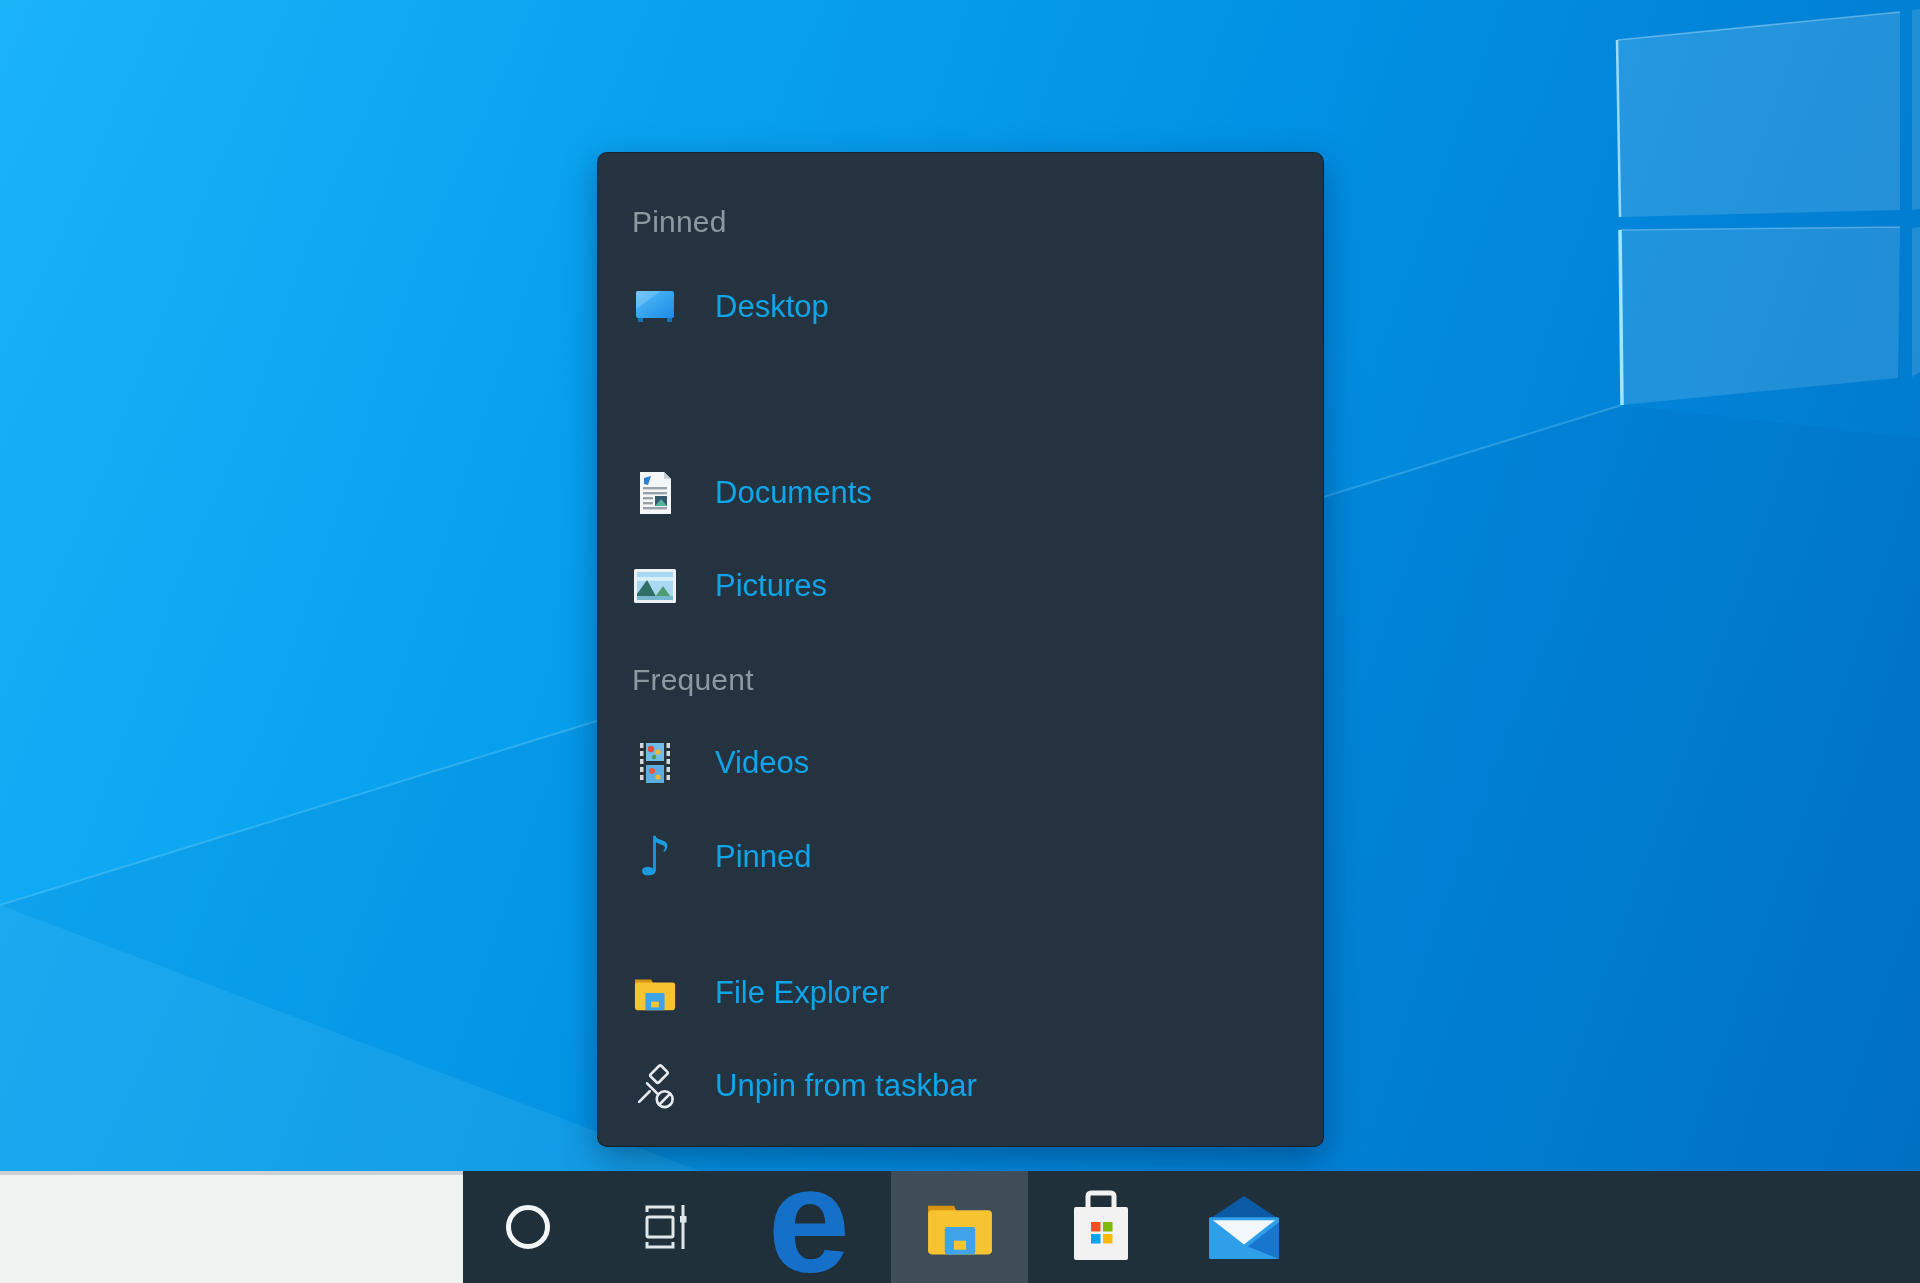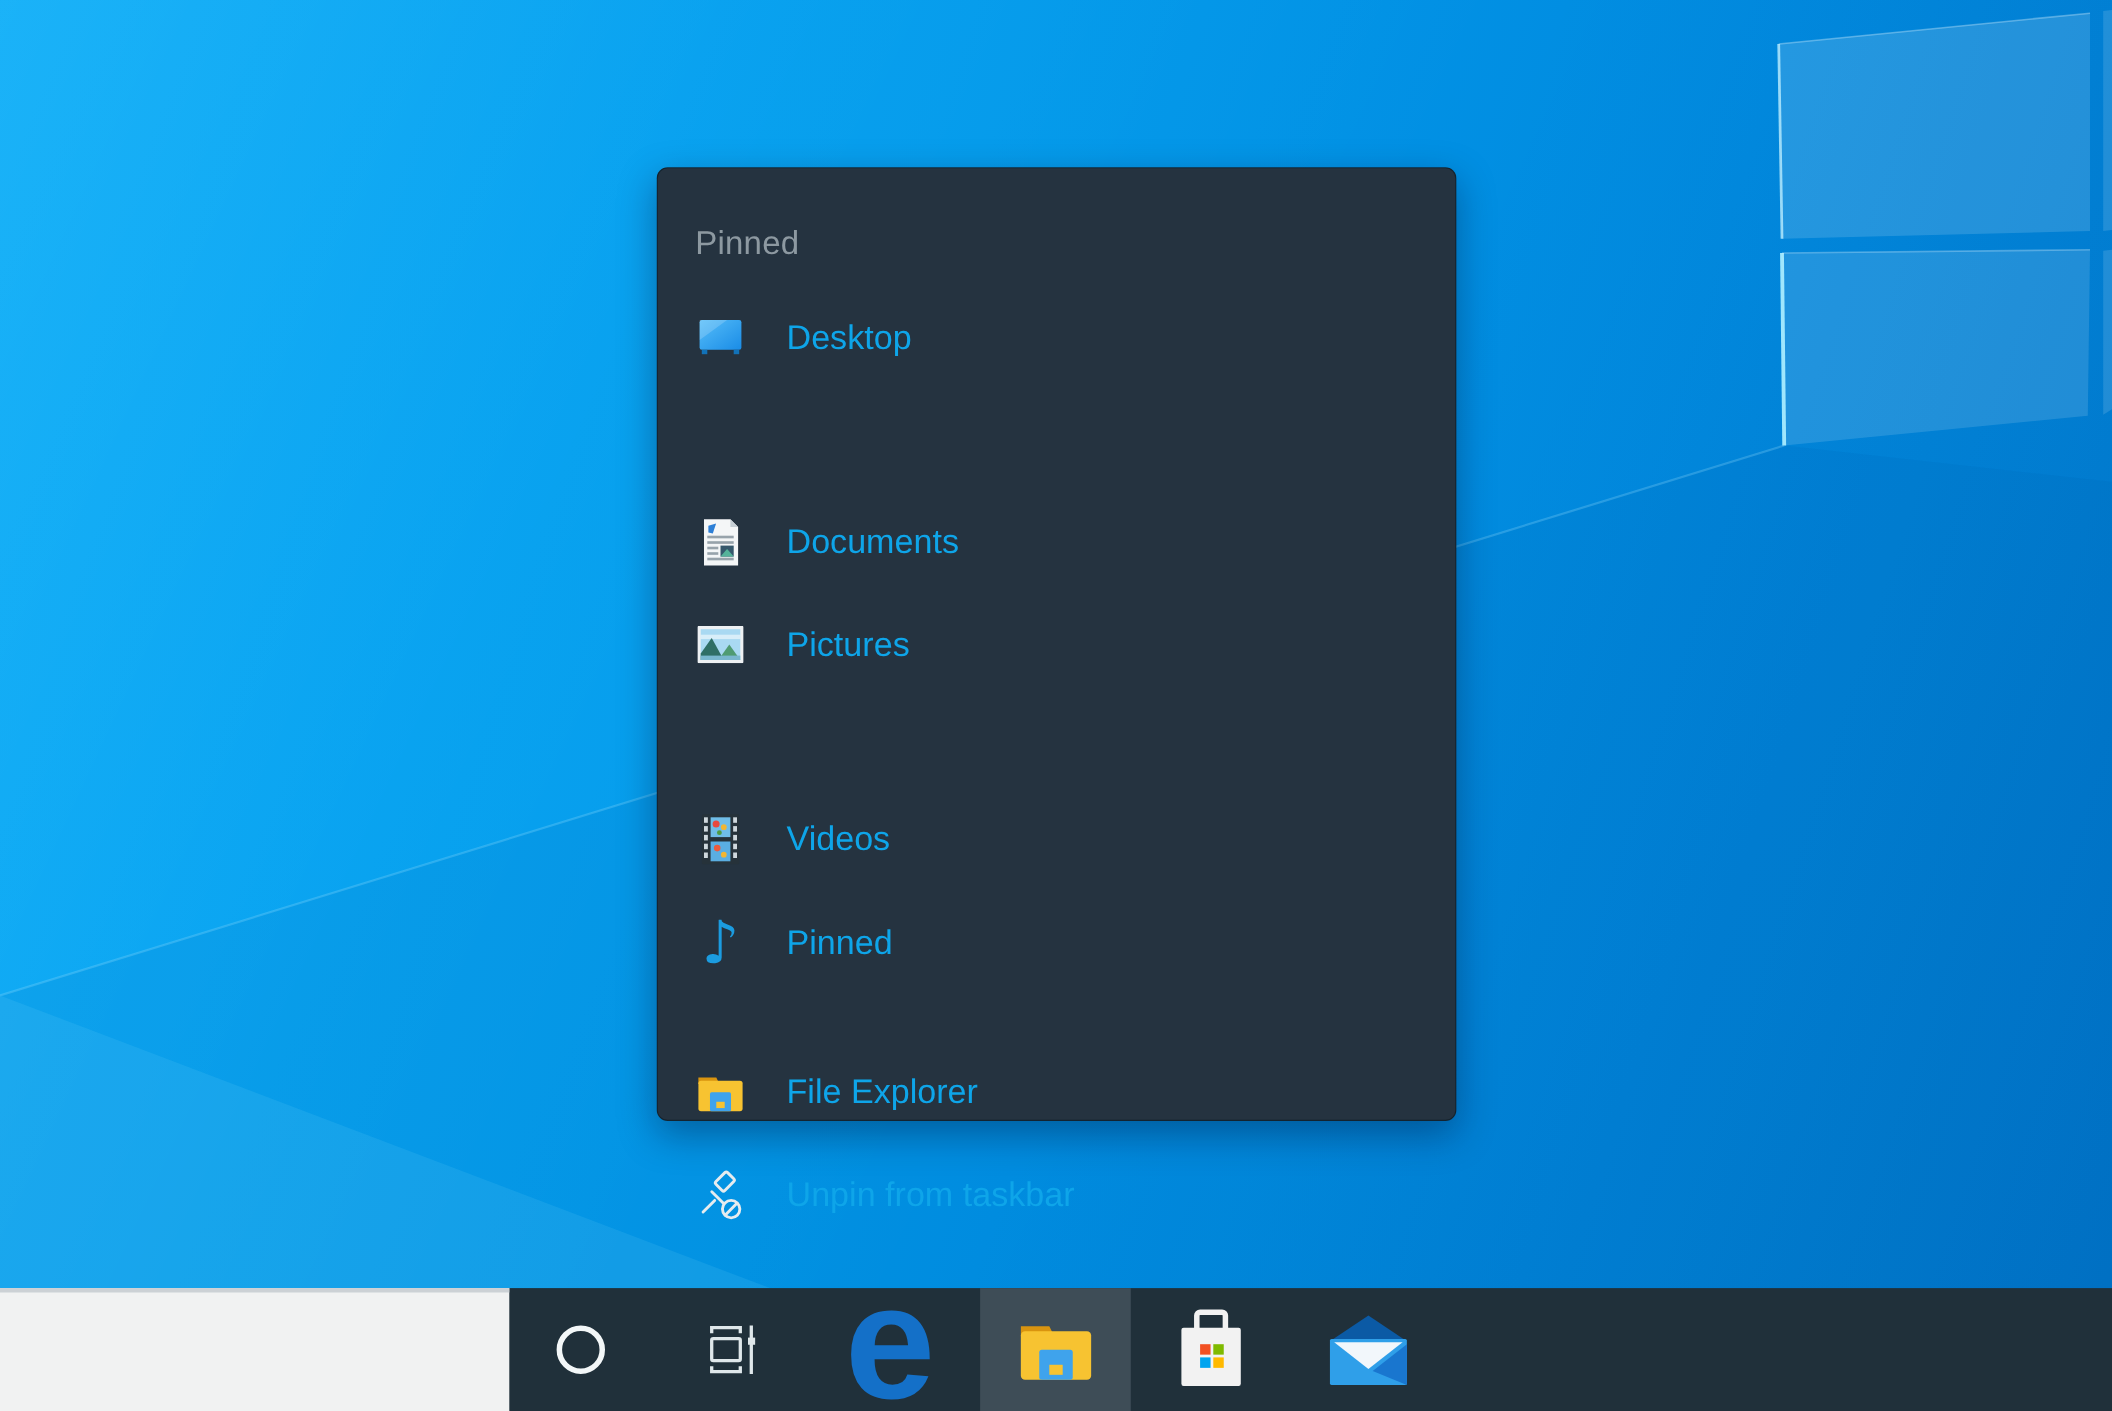--- a/index.html
+++ b/index.html
@@ -9,21 +9,21 @@
     background:linear-gradient(108deg,#01aaf7 0%,#019bec 38%,#0189de 70%,#0178cd 100%);
   }
   body::before{
     content:"";position:absolute;inset:0;pointer-events:none;
     background:linear-gradient(115deg,rgba(255,255,255,.10) 0%,rgba(255,255,255,.03) 28%,rgba(255,255,255,0) 55%,rgba(0,30,80,.06) 100%);
   }
   .wallpaper-art{position:absolute;left:0;top:0;z-index:0;}
 
   
   .jumplist{
-    position:absolute;left:597px;top:152px;width:727px;height:867px;
+    position:absolute;left:597px;top:152px;width:727px;height:995px;
     background:#253340;border:1px solid rgba(10,20,28,.55);border-radius:10px;
     box-shadow:0 12px 34px rgba(0,10,40,.35);z-index:3;box-sizing:border-box;
   }
   .jl-row{position:absolute;left:0;right:6px;height:60px;display:flex;align-items:center;}
   .jl-header{padding-left:34px;color:#8d99a1;font-size:30px;letter-spacing:.2px;}
   .jl-item{padding-left:35px;cursor:default;}
   .jl-item .ico{width:44px;height:44px;display:flex;align-items:center;justify-content:center;flex:0 0 44px;}
   .jl-item .lbl{margin-left:38px;color:#0ea5e9;font-size:31px;white-space:nowrap;}
   .note{font-family:"DejaVu Sans",sans-serif;font-size:54px;color:#1b9ce0;line-height:1;}
 
@@ -112,20 +112,21 @@
         <rect x="3" y="3" width="36" height="28" fill="#a9d9f2"></rect>
         <rect x="3" y="8" width="36" height="4" fill="#ffffff" opacity="0.55"></rect>
         <polygon points="3,25 13,11 24,31 3,31" fill="#2f6f66"></polygon>
         <polygon points="19,31 29,17 39,31" fill="#4f9b72"></polygon>
         <rect x="3" y="27" width="36" height="4" fill="#79b7ce"></rect>
       </svg>
     </span>
     <span class="lbl">Pictures</span>
   </div>
 
+  <div class="jl-row jl-header" style="top:497px">Frequent</div>
 
   <div class="jl-row jl-item" style="top:580px">
     <span class="ico">
       <svg width="36" height="46" viewBox="0 0 36 46">
         <rect x="1" y="0" width="34" height="46" rx="2" fill="#26323a"></rect>
         <g fill="#cfd8dd">
           <rect x="3" y="3" width="3.5" height="5"></rect>
             <rect x="3" y="11" width="3.5" height="5"></rect>
           <rect x="3" y="19" width="3.5" height="5"></rect>
             <rect x="3" y="27" width="3.5" height="5"></rect>

